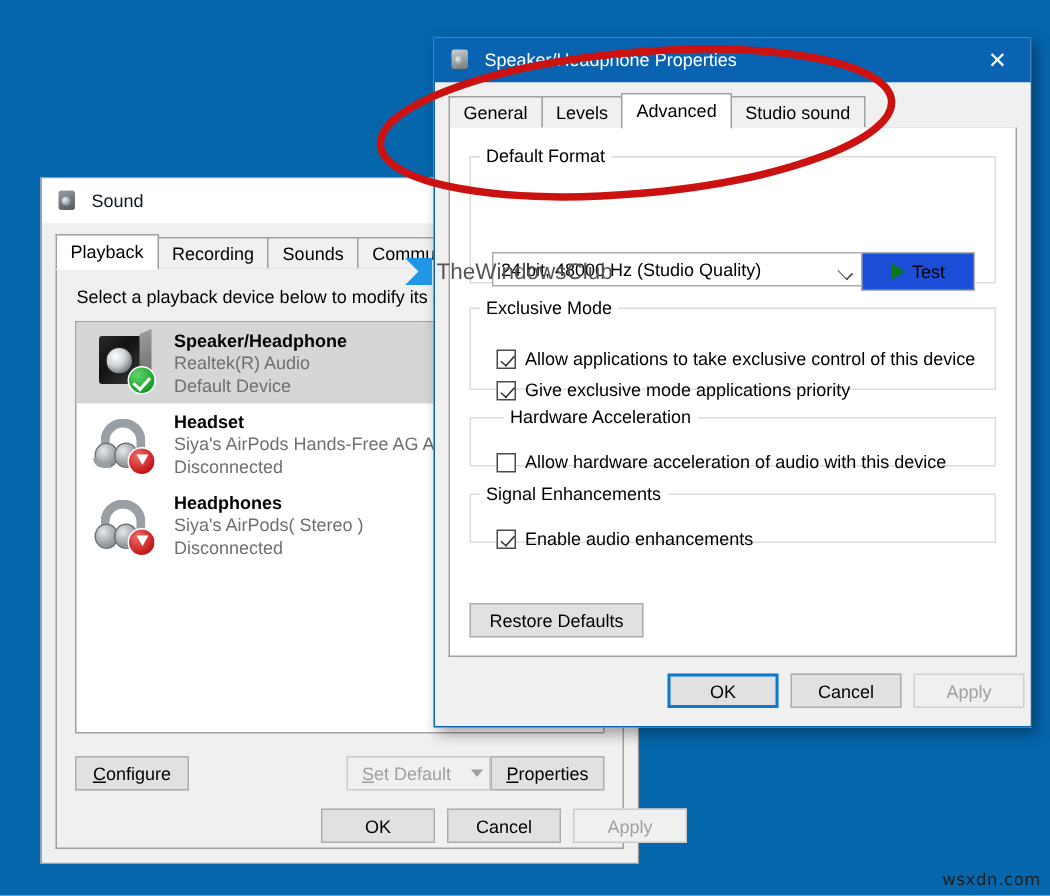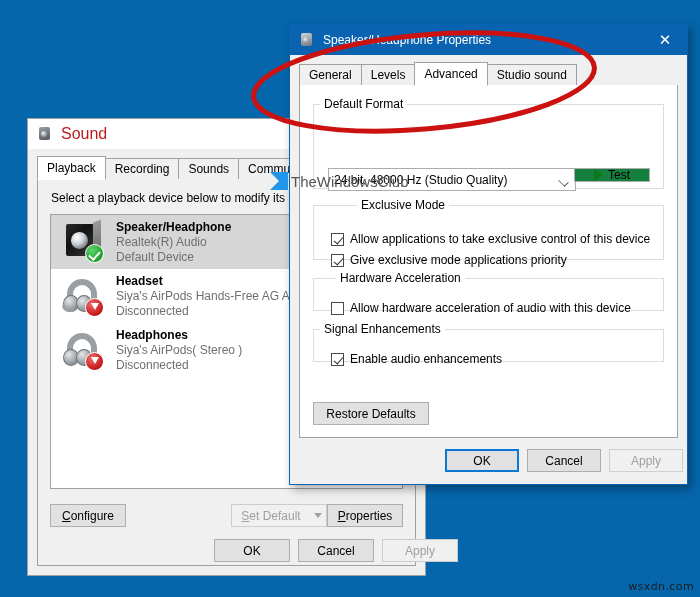--- a/index.html
+++ b/index.html
@@ -35,22 +35,22 @@
     box-shadow: 0 0 0 0 rgba(0,0,0,0);
   }
   #sound-titlebar {
     height: 30px;
     background: #ffffff;
     display: flex;
     align-items: center;
     padding-left: 9px;
   }
   #sound-title-text {
-    font-size: 16px;
-    color: #b91c1c;
+    font-size: 12px;
+    color: #0f172a;
     margin-left: 8px;
   }
   .sound-ico {
     width: 16px; height: 16px;
     position: relative;
     flex: none;
   }
   .sound-ico .spk {
     position: absolute; left: 2px; top: 1px;
     width: 11px; height: 13px;
@@ -321,21 +321,21 @@
     position: absolute;
     border: 1px solid #dcdcdc;
     margin: 0; padding: 0;
     background: transparent;
   }
   fieldset.grp > legend {
     font-size: 12px; color: #000;
     padding: 0 4px; margin-left: 6px;
   }
   #grp-default { left: 13px; top: 12px; right: 13px; height: 92px; }
-  #grp-exclusive { left: 13px; top: 113px; right: 13px; height: 62px; padding-left: 37px; }
+  #grp-exclusive { left: 13px; top: 113px; right: 13px; height: 62px; }
   #grp-hardware  { left: 13px; top: 186px; right: 13px; height: 40px; padding-left: 16px; }
   #grp-signal    { left: 13px; top: 237px; right: 13px; height: 40px; }
 
   #fmt-desc {
     position: absolute; left: 14px; top: 18px; right: 12px;
     font-size: 12px; color: #000; line-height: 1.35;
   }
   #fmt-select {
     position: absolute; left: 14px; top: 57px;
     width: 248px; height: 23px;
@@ -346,22 +346,22 @@
   }
   #fmt-caret {
     position: absolute; right: 7px; top: 8px;
     width: 9px; height: 9px;
     border-right: 1px solid #4a4a4a;
     border-bottom: 1px solid #4a4a4a;
     transform: rotate(45deg) scaleY(.65);
   }
   #btn-test {
     position: absolute; right: 13px; top: 57px;
-    width: 76px; height: 14px;
-    background: #15803d; border: 1px solid #adadad;
+    width: 76px; height: 26px;
+    background: #1d4ed8; border: 1px solid #adadad;
     display: flex; align-items: center; justify-content: center;
     font-size: 12px; color: #000;
   }
   .play-tri {
     width:0;height:0;
     border-left: 9px solid #0b7a1a;
     border-top: 6px solid transparent;
     border-bottom: 6px solid transparent;
     margin-right: 5px;
   }

